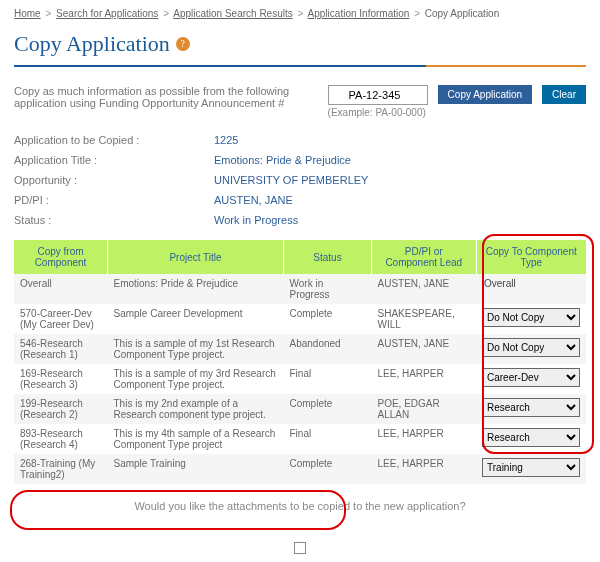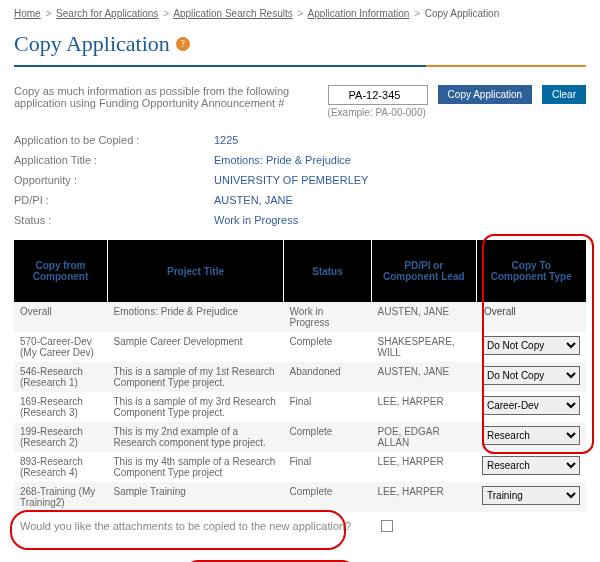--- a/index.html
+++ b/index.html
@@ -73,24 +73,24 @@
     margin-bottom: 14px;
   }
   .info-grid .label { color: #777; }
   .info-grid .val { color: #2f5f99; }
   table.data {
     width: 100%;
     border-collapse: collapse;
     font-size: 10px;
   }
   table.data th {
-    background: #000000;
+    background: #bef264;
     color: #2f5f99;
-    font-weight: bold;
-    padding: 20px 6px;
+    font-weight: normal;
+    padding: 6px 6px;
     text-align: center;
     border-left: 1px solid #fff;
   }
   table.data th:first-child { border-left: none; }
   table.data td {
     padding: 4px 6px;
     vertical-align: top;
     color: #666;
   }
   table.data tbody tr:nth-child(odd) { background: #f5f5f5; }
@@ -108,21 +108,23 @@
     border-radius: 12px;
     pointer-events: none;
   }
   .table-wrap { position: relative; }
   .attach-row {
     display: flex;
     align-items: center;
     gap: 30px;
     padding: 8px 6px;
     color: #888;
+    margin-top: 8px;
     position: relative;
+    flex-direction: column;
   }
   .attach-row .checkbox {
     width:12px; height:12px;
     border:1px solid #888;
     background:#fff;
   }
   .highlight-attach {
     position: absolute;
     border: 2px solid #d00;
     border-radius: 18px;

